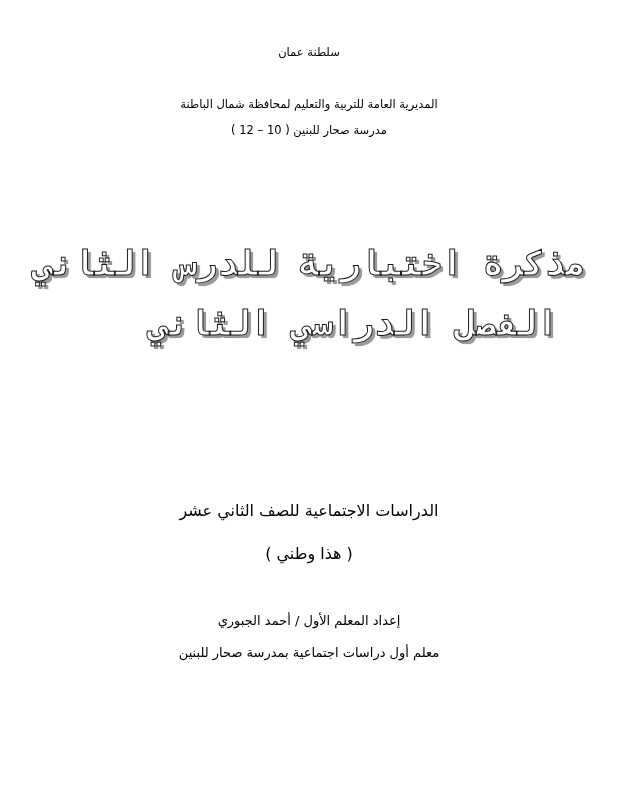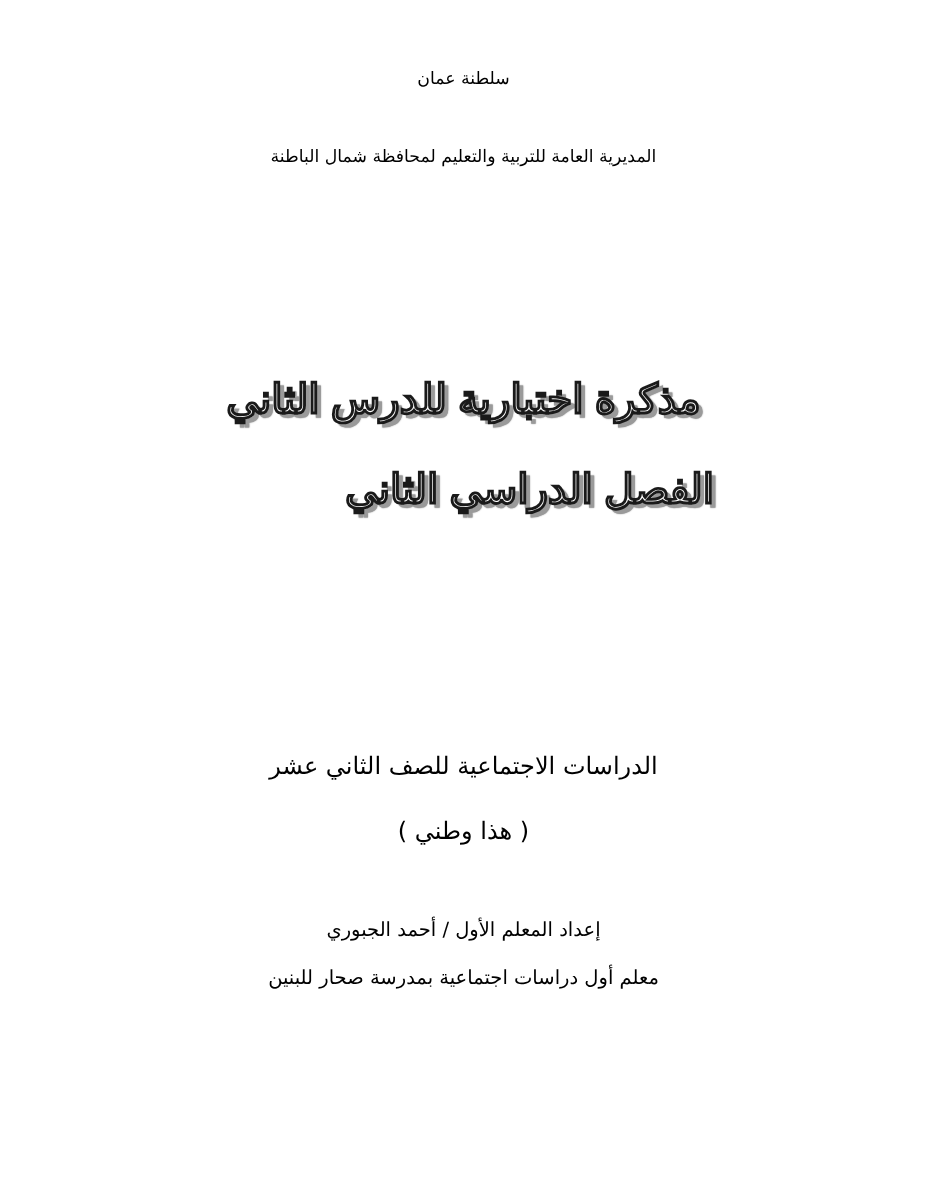--- a/index.html
+++ b/index.html
@@ -26,23 +26,23 @@
       left: 0;
       width: 618px;
       text-align: center;
       white-space: nowrap;
     }
     .header-line {
       font-size: 11.5px;
       line-height: 16px;
     }
     .title-line {
-      font-family: Liberation Sans, sans-serif;
+      font-family: Liberation Mono, monospace;
       font-weight: bold;
-      font-size: 27px;
+      font-size: 34px;
       line-height: 36px;
       color: #ffffff;
       -webkit-text-stroke: 1px #1a1a1a;
       text-shadow: 3px 3px 0 #9a9a9a, 3px 3px 1px #8a8a8a;
       letter-spacing: 0.5px;
     }
     .subject-line {
       font-size: 16px;
       line-height: 26px;
       font-weight: normal;
@@ -53,20 +53,21 @@
       line-height: 18px;
     }
   </style>
 </head>
 <body>
 
 <div class="page">
 
   <div class="line header-line" style="top:44px;">سلطنة عمان</div>
   <div class="line header-line" style="top:96px;">المديرية العامة للتربية والتعليم لمحافظة شمال الباطنة</div>
+  <div class="line header-line" style="top:122px;">مدرسة صحار للبنين ( 10 – 12 )</div>
 
   <div class="line title-line" style="top:248px;">مذكرة اختبارية للدرس الثاني</div>
   <div class="line title-line" style="top:308px;margin-left:44px;">الفصل الدراسي الثاني</div>
 
   <div class="line subject-line" style="top:462px;">الدراسات الاجتماعية للصف الثاني عشر</div>
   <div class="line author-line" style="top:612px;">إعداد المعلم الأول / أحمد الجبوري</div>
 
   <div class="line subject-line" style="top:505px;">( هذا وطني )</div>
   <div class="line author-line" style="top:644px;">معلم أول دراسات اجتماعية بمدرسة صحار للبنين</div>
 

